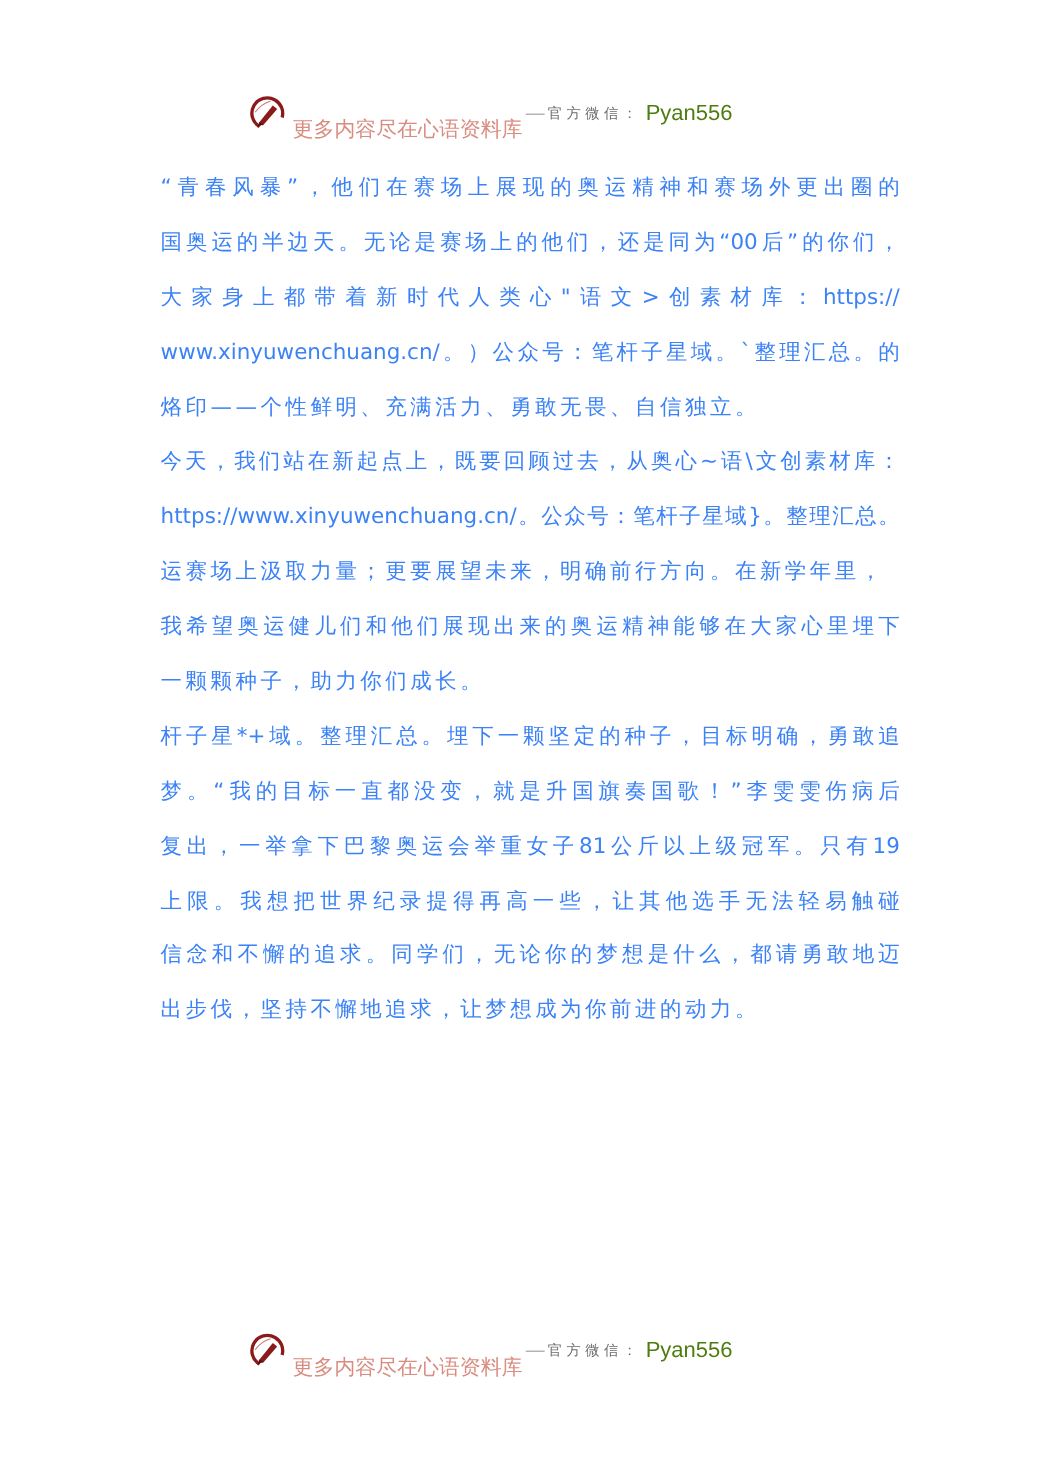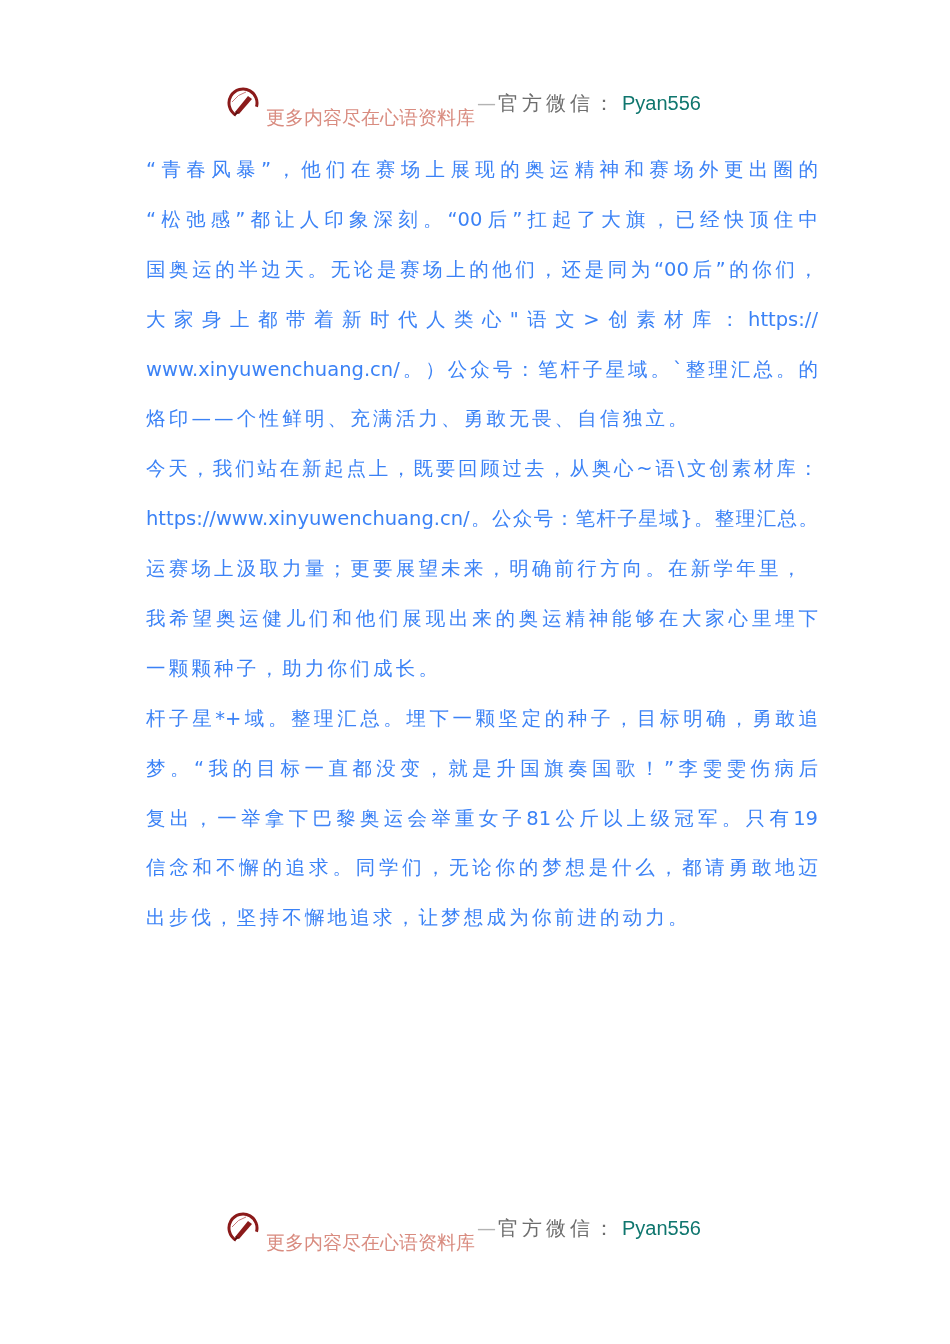--- a/index.html
+++ b/index.html
@@ -44,28 +44,28 @@
       margin-top: 29px;
     }
     .banner .dash {
       font-family: "DejaVu Sans", sans-serif;
       font-size: 19px;
       color: #b3b3b3;
       margin: 0 2px;
     }
     .banner .gray {
       font-family: "DejaVu Serif", serif;
-      font-size: 20px;
+      font-size: 13px;
       color: #6d6d6d;
       letter-spacing: 4px;
     }
     .banner .handle {
       font-family: "Liberation Sans", sans-serif;
       font-size: 20px;
-      color: #0f766e;
+      color: #4d7c0f;
       margin-left: 4px;
     }
     .body-text {
       position: absolute;
       left: 146px;
       top: 150px;
       width: 672px;
     }
     .line {
       height: 49.9px;
@@ -94,33 +94,33 @@
       <path d="M6 16 Q12 8 20 6" fill="none" stroke="#c97b7b" stroke-width="1"></path>
     </svg>
     <span class="pink">更多内容尽在心语资料库</span>
     <span class="dash">—</span>
     <span class="gray">官方微信：</span>
     <span class="handle">Pyan556</span>
   </div>
 
   <div class="body-text">
     <div class="line justify">“青春风暴”，他们在赛场上展现的奥运精神和赛场外更出圈的</div>
-    <div class="line justify">“松弛感”都让人印象深刻。“00后”扛起了大旗，已经快顶住中</div>
     <div class="line justify">国奥运的半边天。无论是赛场上的他们，还是同为“00后”的你们，</div>
     <div class="line justify">大家身上都带着新时代人类心"语文&gt;创素材库：https://</div>
     <div class="line justify">www.xinyuwenchuang.cn/。）公众号：笔杆子星域。`整理汇总。的</div>
     <div class="line">烙印——个性鲜明、充满活力、勇敢无畏、自信独立。</div>
     <div class="line justify">今天，我们站在新起点上，既要回顾过去，从奥心~语\文创素材库：</div>
     <div class="line justify">https://www.xinyuwenchuang.cn/。公众号：笔杆子星域}。整理汇总。</div>
     <div class="line">运赛场上汲取力量；更要展望未来，明确前行方向。在新学年里，</div>
     <div class="line justify">我希望奥运健儿们和他们展现出来的奥运精神能够在大家心里埋下</div>
     <div class="line">一颗颗种子，助力你们成长。</div>
     <div class="line justify">杆子星*+域。整理汇总。埋下一颗坚定的种子，目标明确，勇敢追</div>
     <div class="line justify">梦。“我的目标一直都没变，就是升国旗奏国歌！”李雯雯伤病后</div>
     <div class="line justify">复出，一举拿下巴黎奥运会举重女子81公斤以上级冠军。只有19</div>
+    <div class="line justify">上限。我想把世界纪录提得再高一些，让其他选手无法轻易触碰</div>
     <div class="line justify">信念和不懈的追求。同学们，无论你的梦想是什么，都请勇敢地迈</div>
     <div class="line">出步伐，坚持不懈地追求，让梦想成为你前进的动力。</div>
   </div>
 
   <div class="banner bottom">
     <svg class="logo" viewBox="0 0 34 34">
       <circle cx="17" cy="17" r="14" fill="none" stroke="#8b1a1a" stroke-width="3" stroke-dasharray="62 26" transform="rotate(120 17 17)"></circle>
       <path d="M9 26 L22 10 L26 13 L13 28 Z" fill="#8b1a1a"></path>
       <path d="M10 25 L8 30 L13 27 Z" fill="#5a0f0f"></path>
       <path d="M6 16 Q12 8 20 6" fill="none" stroke="#c97b7b" stroke-width="1"></path>

